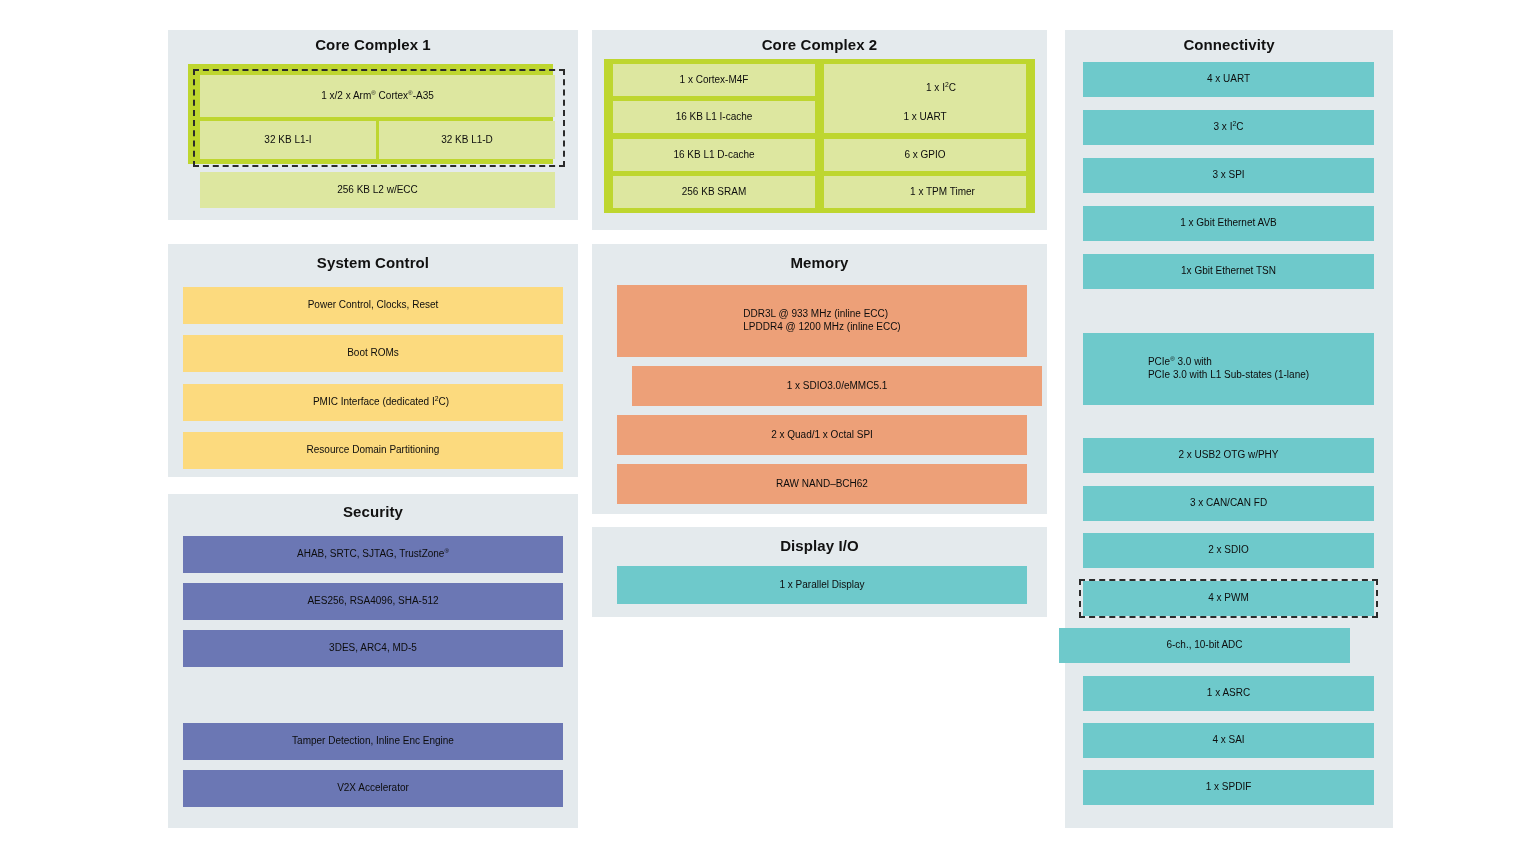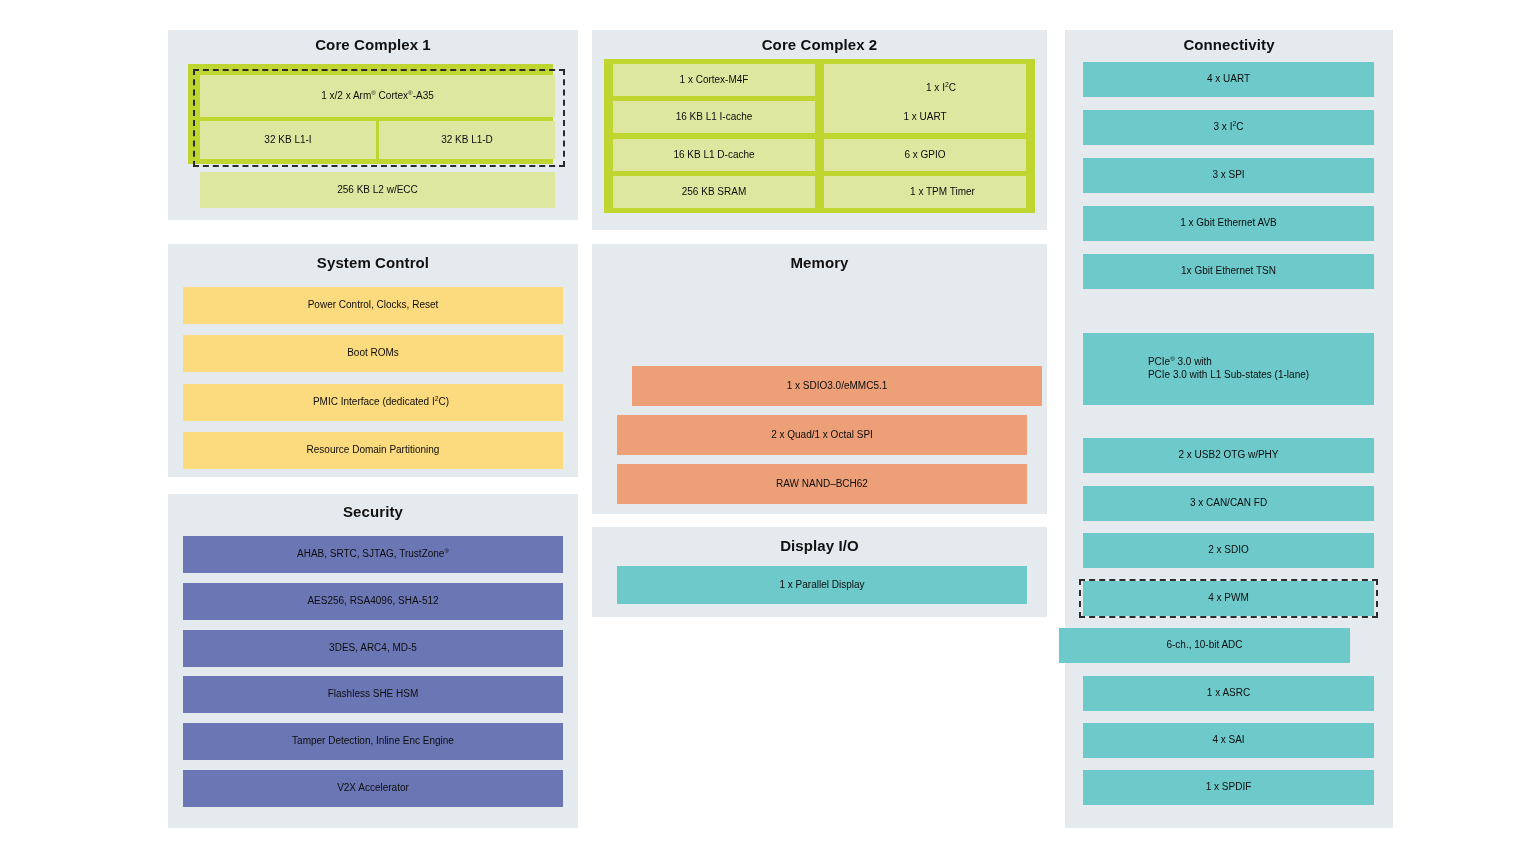--- a/index.html
+++ b/index.html
@@ -107,21 +107,20 @@
 
   <div class="panel" style="left:168px; top:494px; width:410px; height:334px;">
     <div class="panel-title" style="top:9px;">Security</div>
   </div>
 
   <div class="box purple-fill" style="left:183px; top:536px; width:380px; height:37px;">
     <span>AHAB, SRTC, SJTAG, TrustZone<sup class="reg">®</sup></span>
   </div>
   <div class="box purple-fill" style="left:183px; top:583px; width:380px; height:37px;">AES256, RSA4096, SHA-512</div>
   <div class="box purple-fill" style="left:183px; top:630px; width:380px; height:37px;">3DES, ARC4, MD-5</div>
-  <div class="box purple-fill" style="left:183px; top:676px; width:380px; height:37px;">Flashless SHE HSM</div>
   <div class="box purple-fill" style="left:183px; top:723px; width:380px; height:37px;">Tamper Detection, Inline Enc Engine</div>
   <div class="box purple-fill" style="left:183px; top:770px; width:380px; height:37px;">V2X Accelerator</div>
 
   <div class="panel" style="left:592px; top:30px; width:455px; height:200px;">
     <div class="panel-title" style="top:6px;">Core Complex 2</div>
   </div>
 
   <div style="position:absolute; left:604px; top:59px; width:431px; height:154px; background:#bed62f;"></div>
 
   <div class="box green-fill" style="left:613px; top:64px; width:202px; height:32px;">1 x  Cortex-M4F</div>
@@ -133,20 +132,22 @@
     <span>1 x I<sup class="sq">2</sup>C</span>
   </div>
   <div class="box green-fill" style="left:824px; top:101px; width:202px; height:32px;">1 x UART</div>
   <div class="box green-fill" style="left:824px; top:139px; width:202px; height:32px;">6 x GPIO</div>
   <div class="box green-fill" style="left:824px; top:176px; width:202px; height:32px;padding-left:35px;">1 x TPM Timer</div>
 
   <div class="panel" style="left:592px; top:244px; width:455px; height:270px;">
     <div class="panel-title" style="top:10px;">Memory</div>
   </div>
 
+  <div class="box orange-fill" style="left:617px; top:285px; width:410px; height:72px;">DDR3L @ 933 MHz (inline ECC)
+LPDDR4 @ 1200 MHz (inline ECC)</div>
   <div class="box orange-fill" style="left:617px; top:366px; width:410px; height:40px;margin-left:15px;">1 x SDIO3.0/eMMC5.1</div>
   <div class="box orange-fill" style="left:617px; top:415px; width:410px; height:40px;">2 x Quad/1 x Octal SPI</div>
   <div class="box orange-fill" style="left:617px; top:464px; width:410px; height:40px;">RAW NAND–BCH62</div>
 
   <div class="panel" style="left:592px; top:527px; width:455px; height:90px;">
     <div class="panel-title" style="top:10px;">Display I/O</div>
   </div>
 
   <div class="box teal-fill" style="left:617px; top:566px; width:410px; height:38px;">1 x Parallel Display</div>
 

